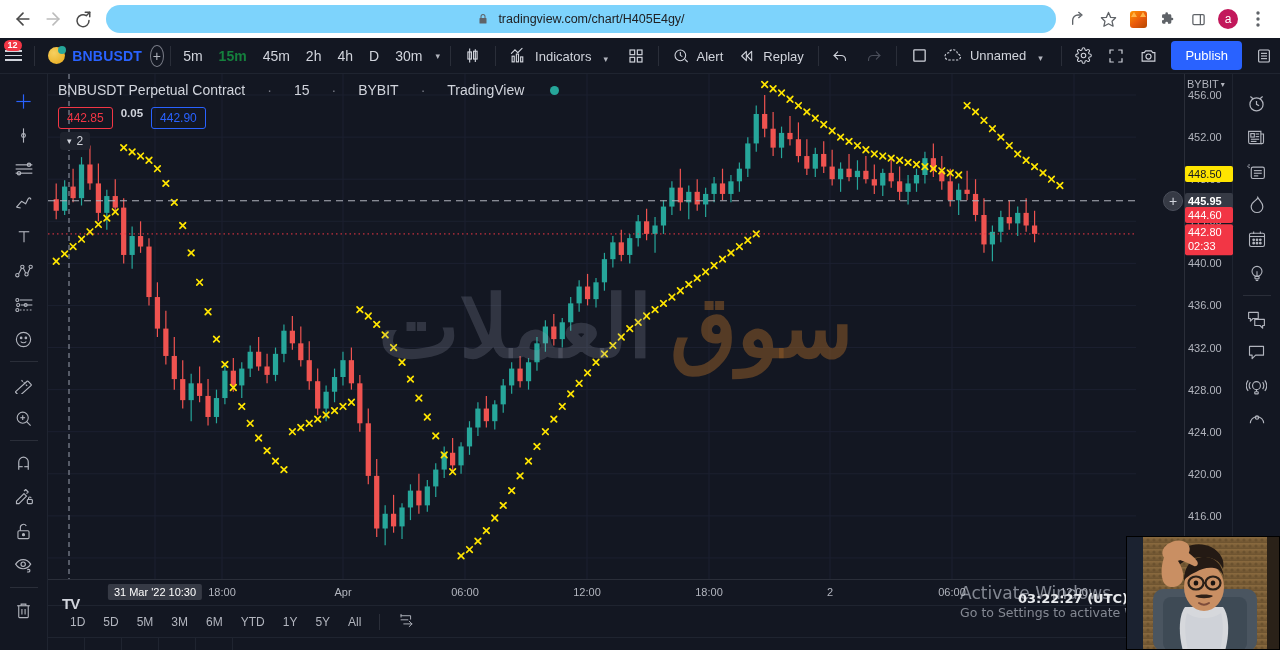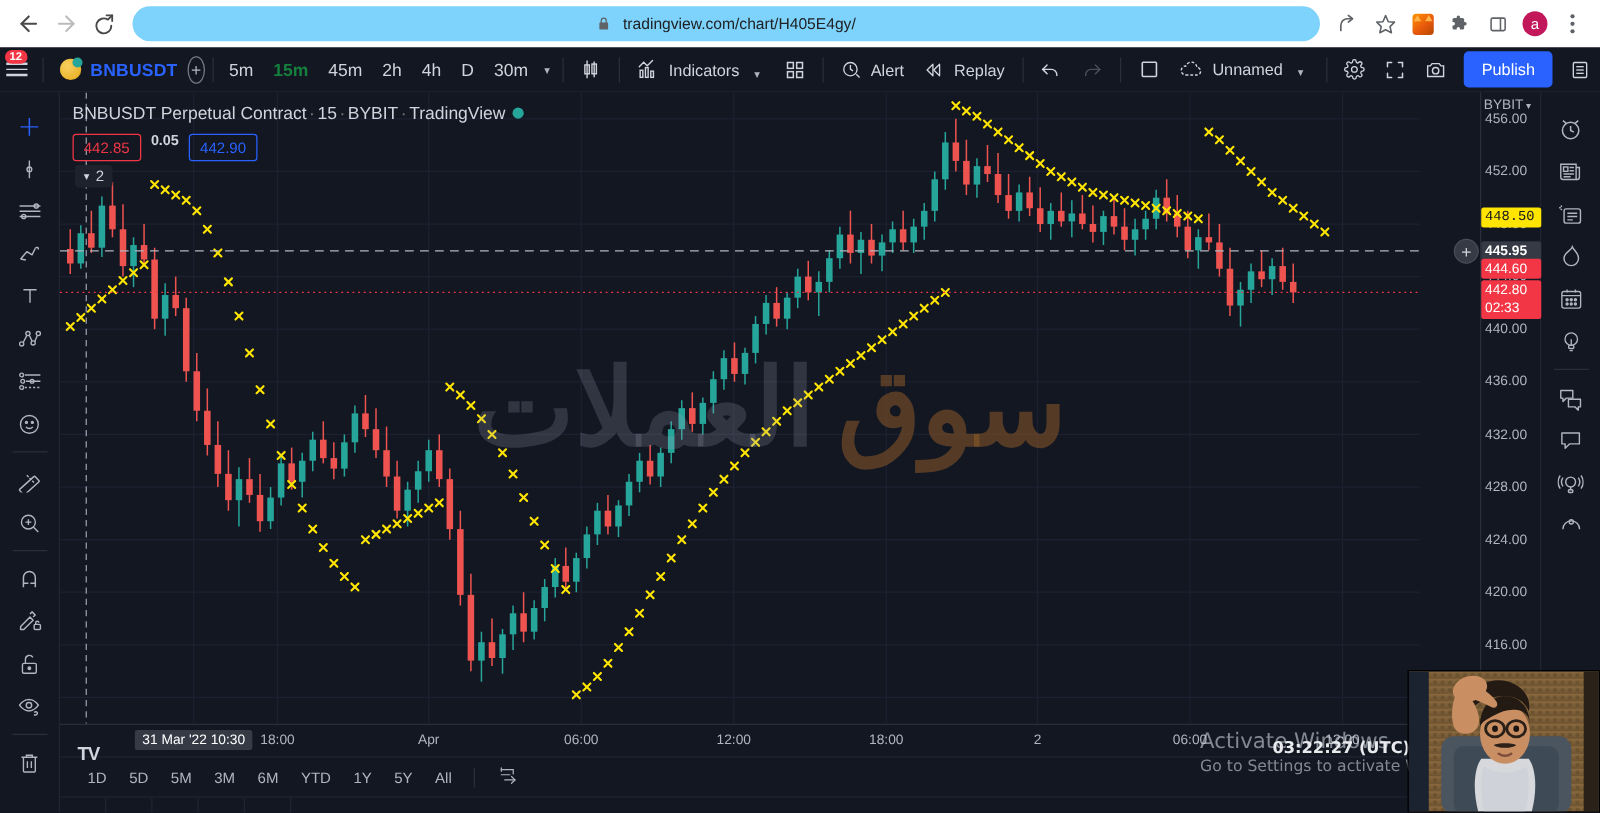--- a/index.html
+++ b/index.html
@@ -123,21 +123,21 @@
     background: #131722; border-left: 1px solid #1f2430;
     display: flex; flex-direction: column; align-items: center; padding-top: 12px;
   }
 
   
   .chart-zone {
     position: absolute; top: 74px; left: 48px; width: 1184px; height: 576px;
     background: #131722;
   }
   .legend { position: absolute; top: 8px; left: 10px; z-index: 6; }
-  .legend-line1 { font-size: 14px; color: #d1d4dc; display: flex; align-items: center; gap: 2px; }
+  .legend-line1 { font-size: 14px; color: #d1d4dc; display: flex; align-items: center; gap: 22px; }
   .legend-sym { color: #d1d4dc; }
   .legend-dot { width: 9px; height: 9px; border-radius: 50%; background: #26a69a; display:inline-block; margin: 0 4px;}
   .ohlc { color: #26a69a; font-size: 12.5px; letter-spacing: .1px; }
   .ohlc b { color: #787b86; font-weight: 400; }
   .legend-line2 { display: flex; align-items: flex-start; gap: 8px; margin-top: 9px; }
   .pill {
     font-size: 12px; padding: 3px 8px; border-radius: 3px; border: 1px solid;
   }
   .pill.sell { color: #f23645; border-color: #f23645; }
   .pill.buy { color: #2962ff; border-color: #2962ff; }
@@ -174,21 +174,21 @@
   }
   .px-tick {
     position: absolute; left: 3px; font-size: 11px; color: #b2b5be;
     transform: translateY(-50%); white-space: nowrap;
   }
   .px-label {
     position: absolute; left: 0px; width: 48px; font-size: 11px;
     padding: 2px 3px; transform: translateY(-50%); white-space: nowrap;
     border-radius: 2px; text-align: left;
   }
-  .px-label.yellow { background: #ffe500; color: #131722; font-family: Liberation Mono, monospace; }
+  .px-label.yellow { background: #ffe500; color: #131722; }
   .px-label.dark { background: #363a45; color: #fff; font-weight: 700; }
   .px-label.red { background: #f23645; color: #fff; }
   .px-label.redbig { background: #f23645; color: #fff; line-height: 1.25; }
   .cross-plus {
     position: absolute; left: -22px; width: 20px; height: 20px; border-radius: 50%;
     background: #363a45; color: #d1d4dc; font-size: 14px;
     display: flex; align-items: center; justify-content: center;
     transform: translateY(-50%); border: 1px solid #4a4e5a;
   }
 

